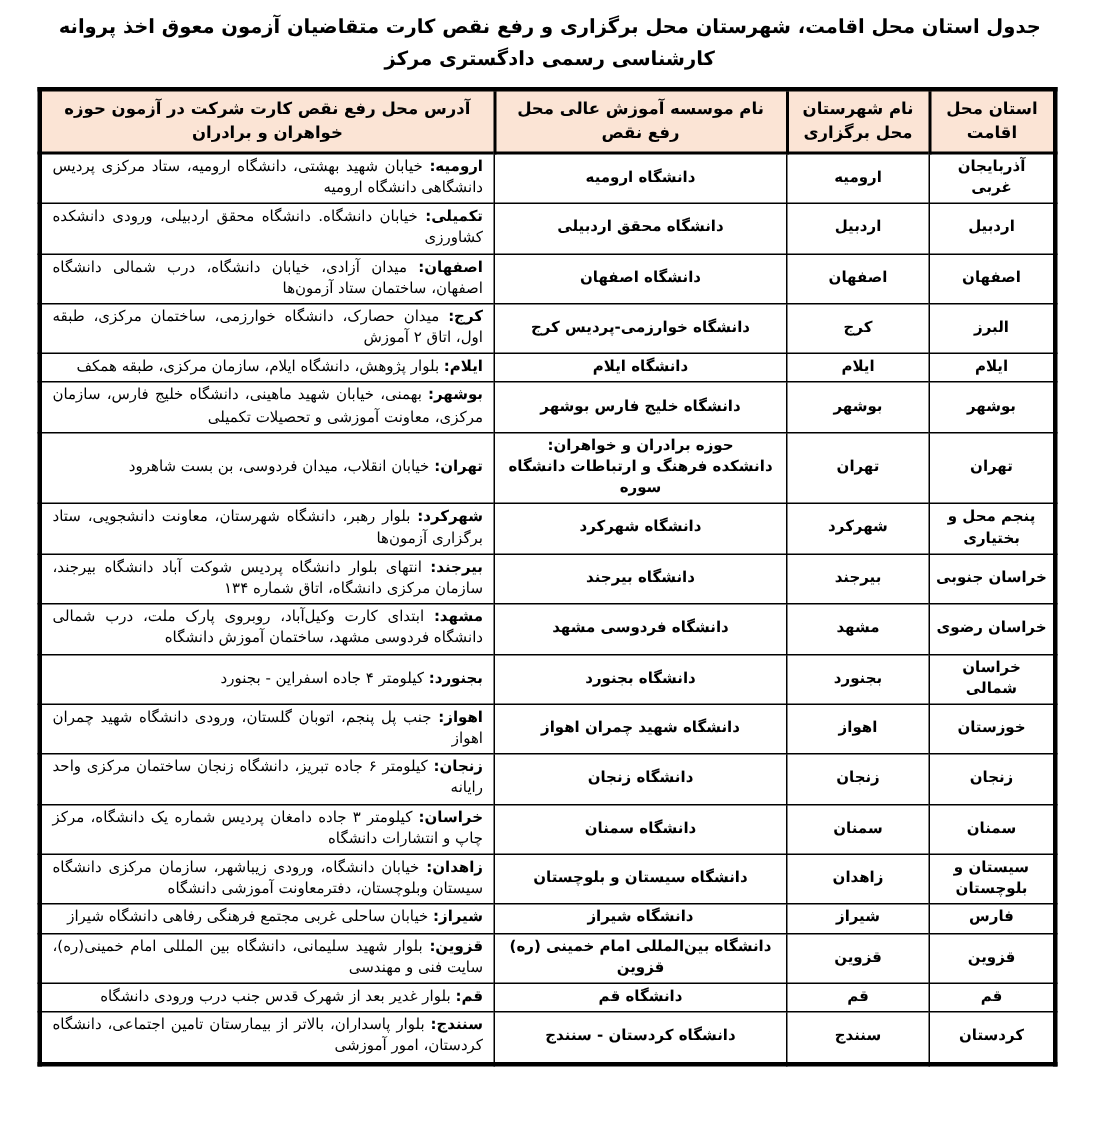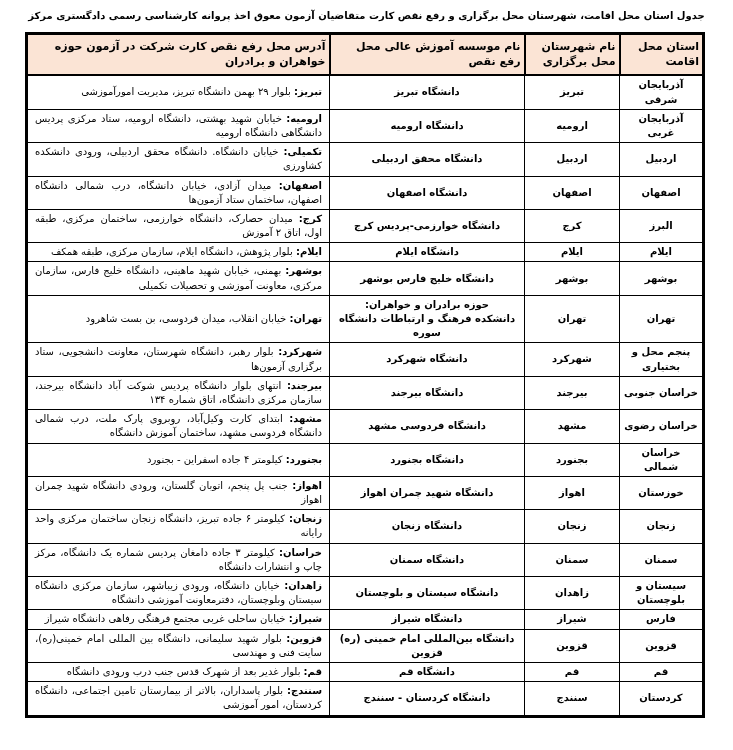--- a/index.html
+++ b/index.html
@@ -16,42 +16,42 @@
     direction: rtl;
   }
   .page {
     width: 733px;
     box-sizing: border-box;
     padding: 8px 28px 0 28px;
   }
   .doc-title {
     text-align: center;
     font-weight: bold;
-    font-size: 10px;
+    font-size: 13px;
     line-height: 1.65;
     margin-bottom: 7px;
   }
   table.loc-table {
     width: 677px;
     table-layout: fixed;
     border-collapse: collapse;
     border: 3px solid var(--border, #000);
     margin: 0 auto;
   }
   col.c-province  { width: 84px;  }
   col.c-city      { width: 95px;  }
   col.c-institute { width: 195px; }
   col.c-address   { width: 303px; }
 
   th {
     background: var(--header-bg, #fbe4d5);
     border: 2.5px solid var(--border, #000);
     font-size: 11px;
     font-weight: bold;
-    text-align: right;
+    text-align: center;
     vertical-align: middle;
     padding: 4px 3px;
     line-height: 1.45;
   }
   td {
     border: 1px solid var(--border, #000);
     border-top-width: 1.8px;
     border-bottom-width: 1.8px;
     vertical-align: middle;
     padding: 2px 4px;
@@ -89,26 +89,20 @@
     <thead>
       <tr>
         <th>استان محل اقامت</th>
         <th>نام شهرستان محل برگزاری</th>
         <th>نام موسسه آموزش عالی محل رفع نقص</th>
         <th>آدرس محل رفع نقص  کارت شرکت در آزمون حوزه خواهران و برادران</th>
       </tr>
     </thead>
     <tbody>
         <tr>
-    <td class="cell-province">آذربایجان شرقی</td>
-    <td class="cell-city">تبریز</td>
-    <td class="cell-institute">دانشگاه تبریز</td>
-    <td class="cell-address"><span class="addr-prefix">تبریز:</span><span> بلوار ۲۹ بهمن دانشگاه تبریز، مدیریت امورآموزشی</span></td>
-  </tr>
-        <tr>
     <td class="cell-province">آذربایجان غربی</td>
     <td class="cell-city">ارومیه</td>
     <td class="cell-institute">دانشگاه ارومیه</td>
     <td class="cell-address"><span class="addr-prefix">ارومیه:</span><span> خیابان شهید بهشتی، دانشگاه ارومیه، ستاد مرکزی پردیس دانشگاهی دانشگاه ارومیه</span></td>
   </tr>
         <tr>
     <td class="cell-province">اردبیل</td>
     <td class="cell-city">اردبیل</td>
     <td class="cell-institute">دانشگاه محقق اردبیلی</td>
     <td class="cell-address"><span class="addr-prefix">تکمیلی:</span><span> خیابان دانشگاه. دانشگاه محقق اردبیلی، ورودی دانشکده کشاورزی</span></td>

